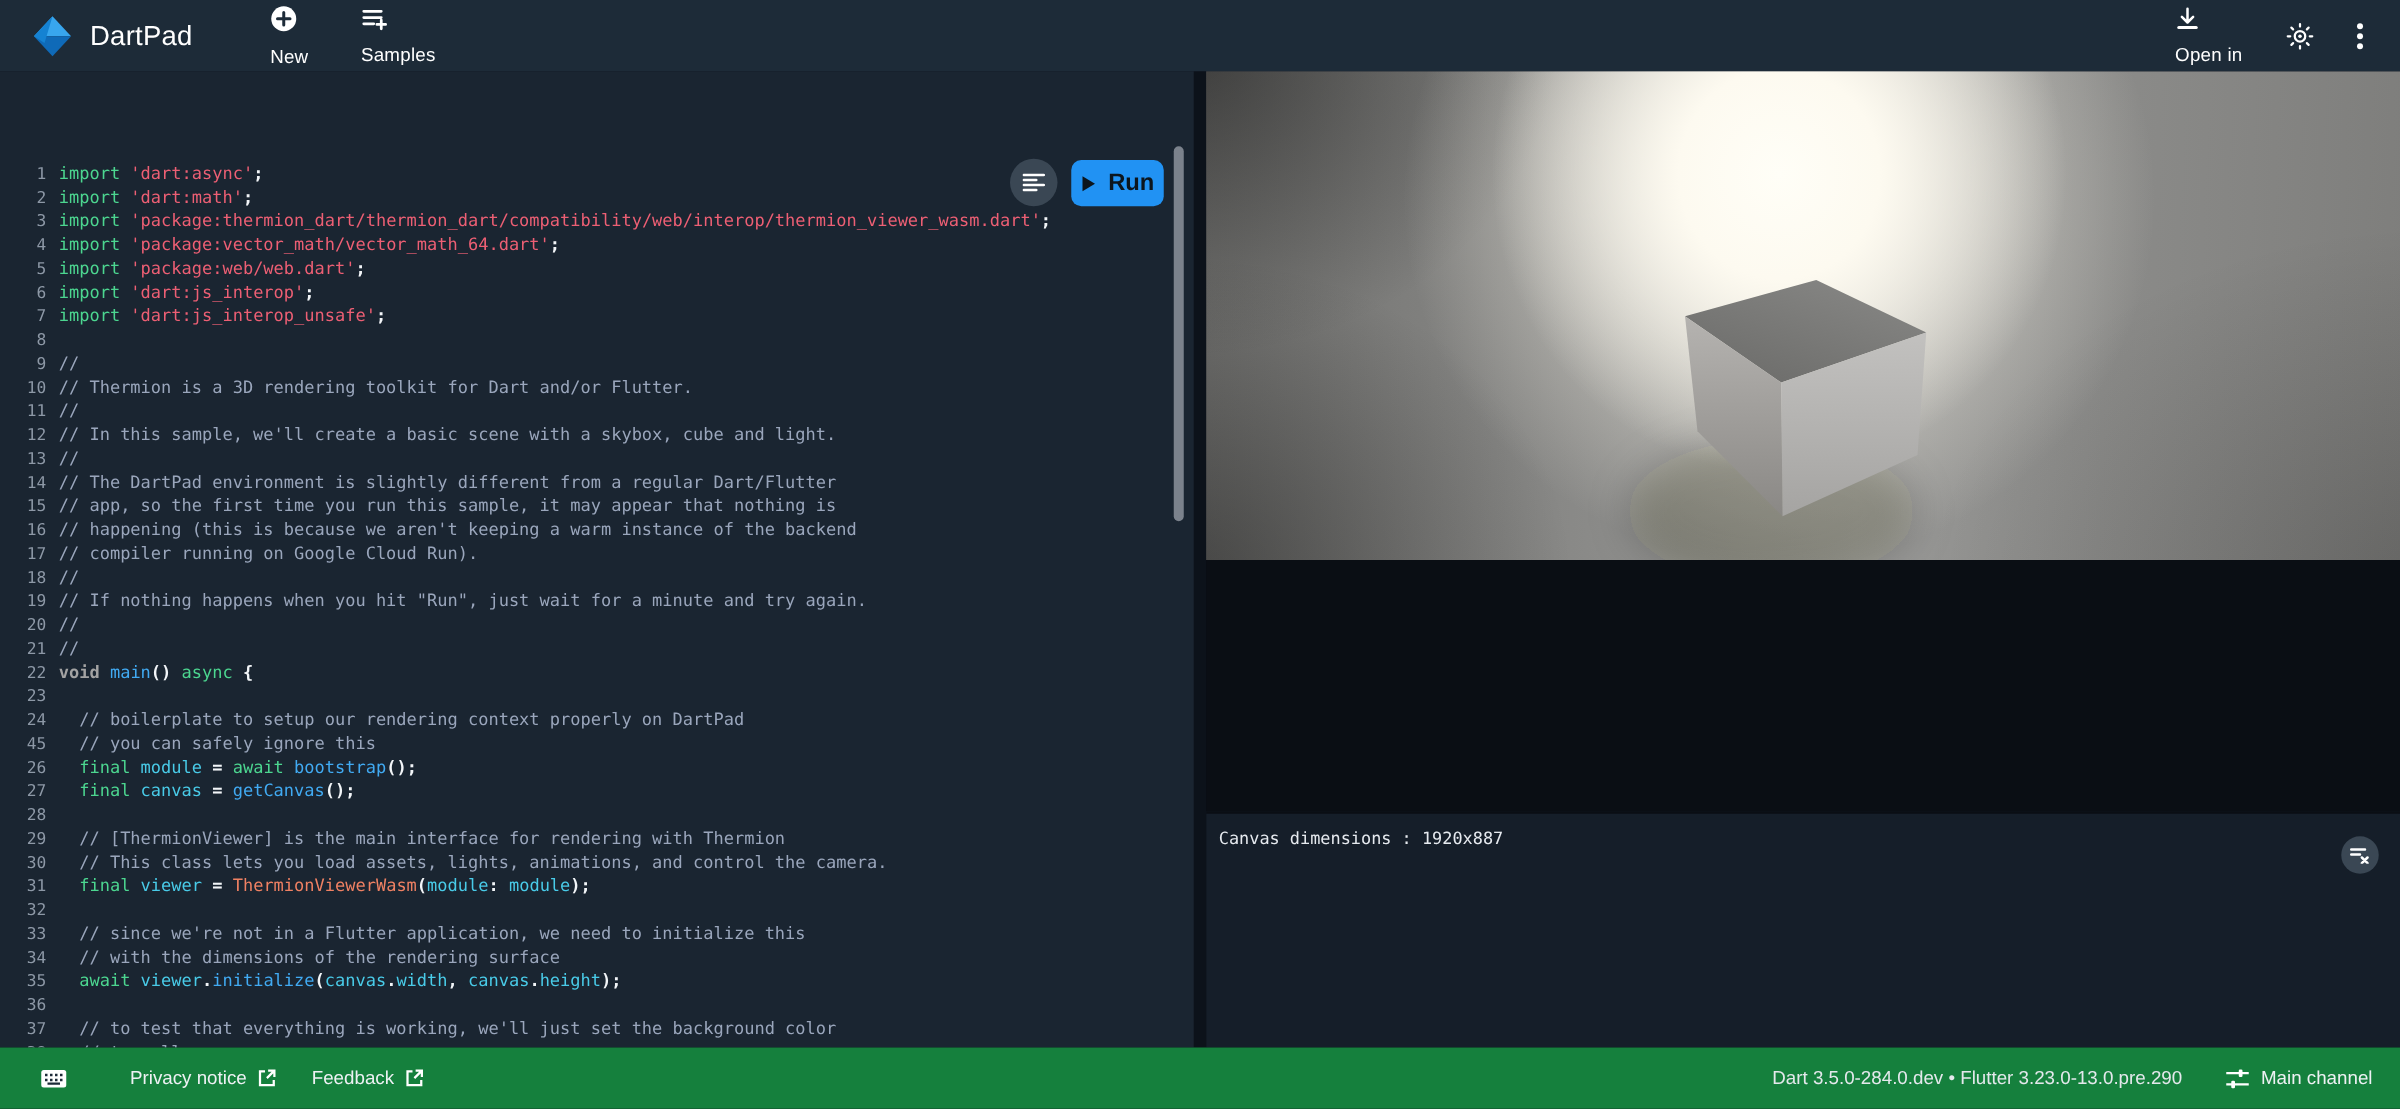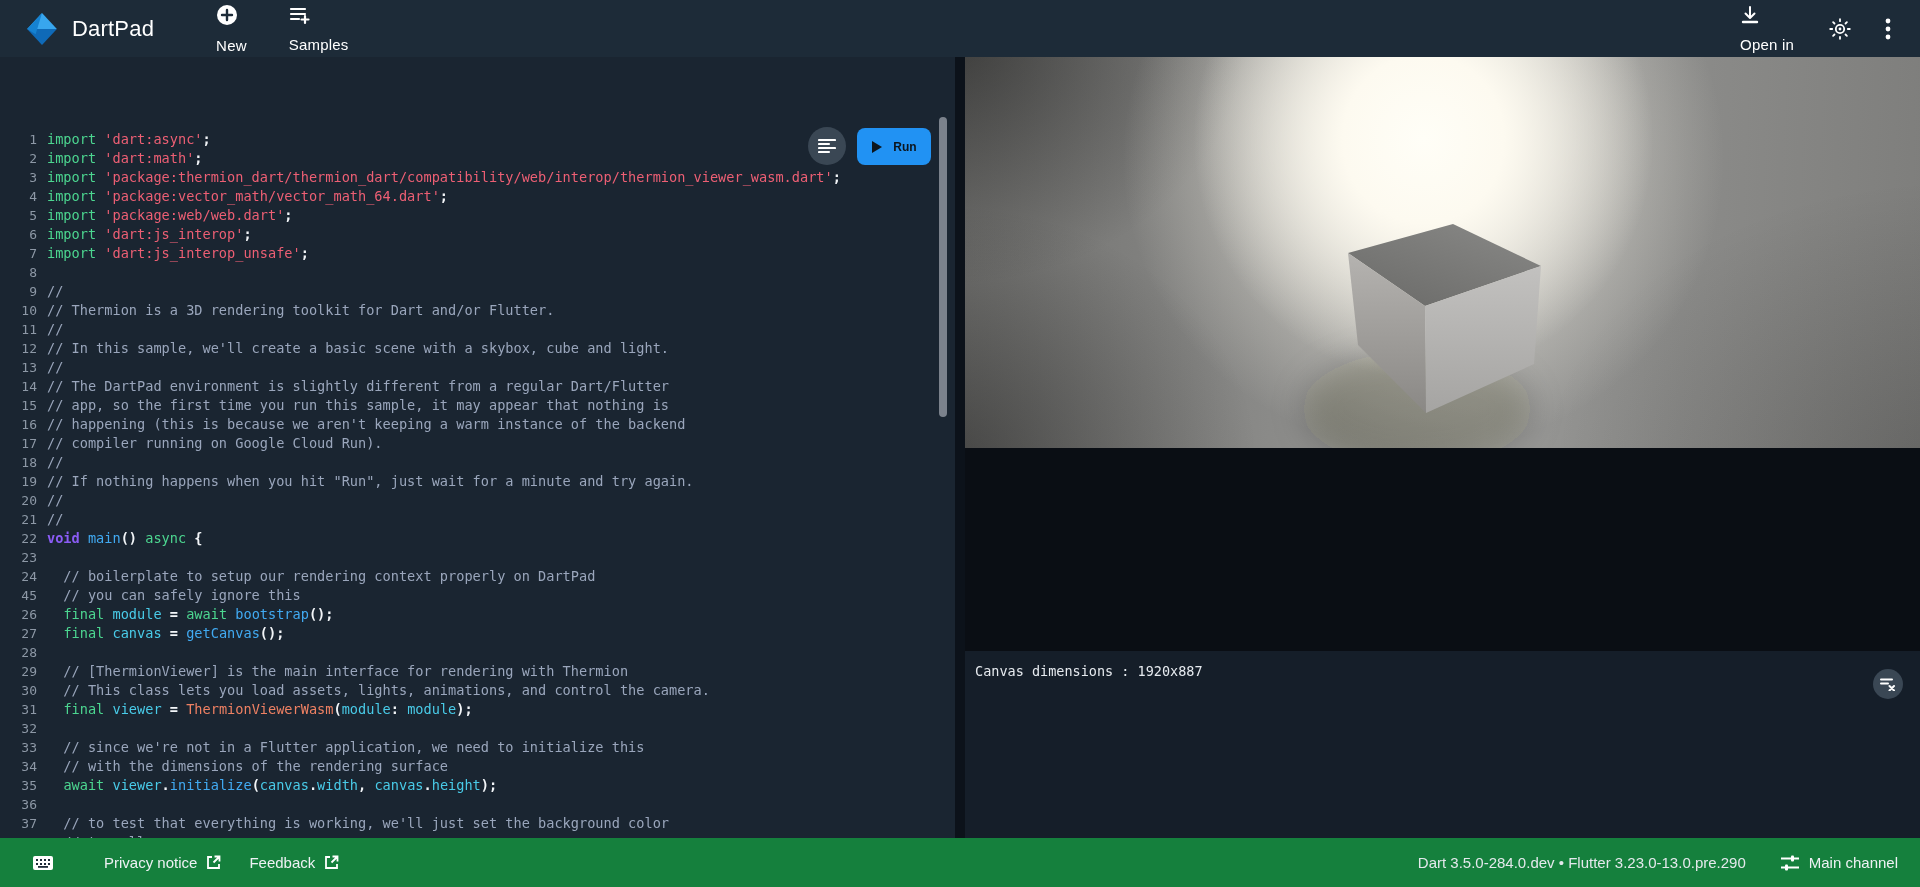--- a/index.html
+++ b/index.html
@@ -28,28 +28,28 @@
     font-size:13.6px;line-height:28px;color:#d7dde6;}
   .ln{display:inline-block;width:37px;padding-right:10px;text-align:right;color:#8d98a6;
     user-select:none;font-size:13px;}
   .tk-kw{color:#4cd690;}
   .tk-str{color:#ed5f74;}
   .tk-cmt{color:#9aa6bc;}
   .tk-var{color:#49cbe8;}
   .tk-fn{color:#41aaf2;}
   .tk-cls{color:#ef8163;}
   .tk-pun{color:#f2f5f8;font-weight:700;}
-  .tk-typ{color:#8b5cf6;font-weight:700;}
+  .tk-typ{color:#a3a3a3;font-weight:700;}
   .editor-scrollbar{position:absolute;left:939px;top:60px;width:8px;height:300px;
     background:#868d97;border-radius:4px;opacity:.9;cursor:pointer;}
   .format-btn{position:absolute;left:808px;top:70px;width:38px;height:38px;border-radius:50%;
     background:#3a4754;border:none;cursor:pointer;display:flex;align-items:center;justify-content:center;}
   .run-btn{position:absolute;left:857px;top:71px;width:74px;height:37px;border-radius:8px;
     background:#2192f3;border:none;cursor:pointer;display:flex;align-items:center;justify-content:center;
-    gap:10px;font-family:"Liberation Sans",sans-serif;font-size:12px;font-weight:600;color:#0c151d;}
+    gap:10px;font-family:"Liberation Sans",sans-serif;font-size:19px;font-weight:600;color:#0c151d;}
 
   
   .right-pane{position:absolute;left:965px;top:57px;width:955px;height:825px;background:#0a0e14;}
   .render-canvas{position:absolute;left:0;top:0;width:955px;height:391px;cursor:grab;
     background:
       radial-gradient(ellipse 230px 240px at 48% 21%, #fffef7 0%, #fdfaf0 35%, rgba(253,250,240,0) 100%),
       radial-gradient(ellipse 430px 420px at 48% 26%, rgba(244,241,231,0.9) 0%, rgba(244,241,231,0) 70%),
       radial-gradient(ellipse 500px 420px at -2% -6%, rgba(8,8,8,0.50) 0%, rgba(8,8,8,0) 60%),
       radial-gradient(ellipse 520px 430px at -2% 104%, rgba(8,8,8,0.42) 0%, rgba(8,8,8,0) 60%),
       radial-gradient(ellipse 700px 500px at 104% 108%, rgba(8,8,8,0.22) 0%, rgba(8,8,8,0) 60%),

